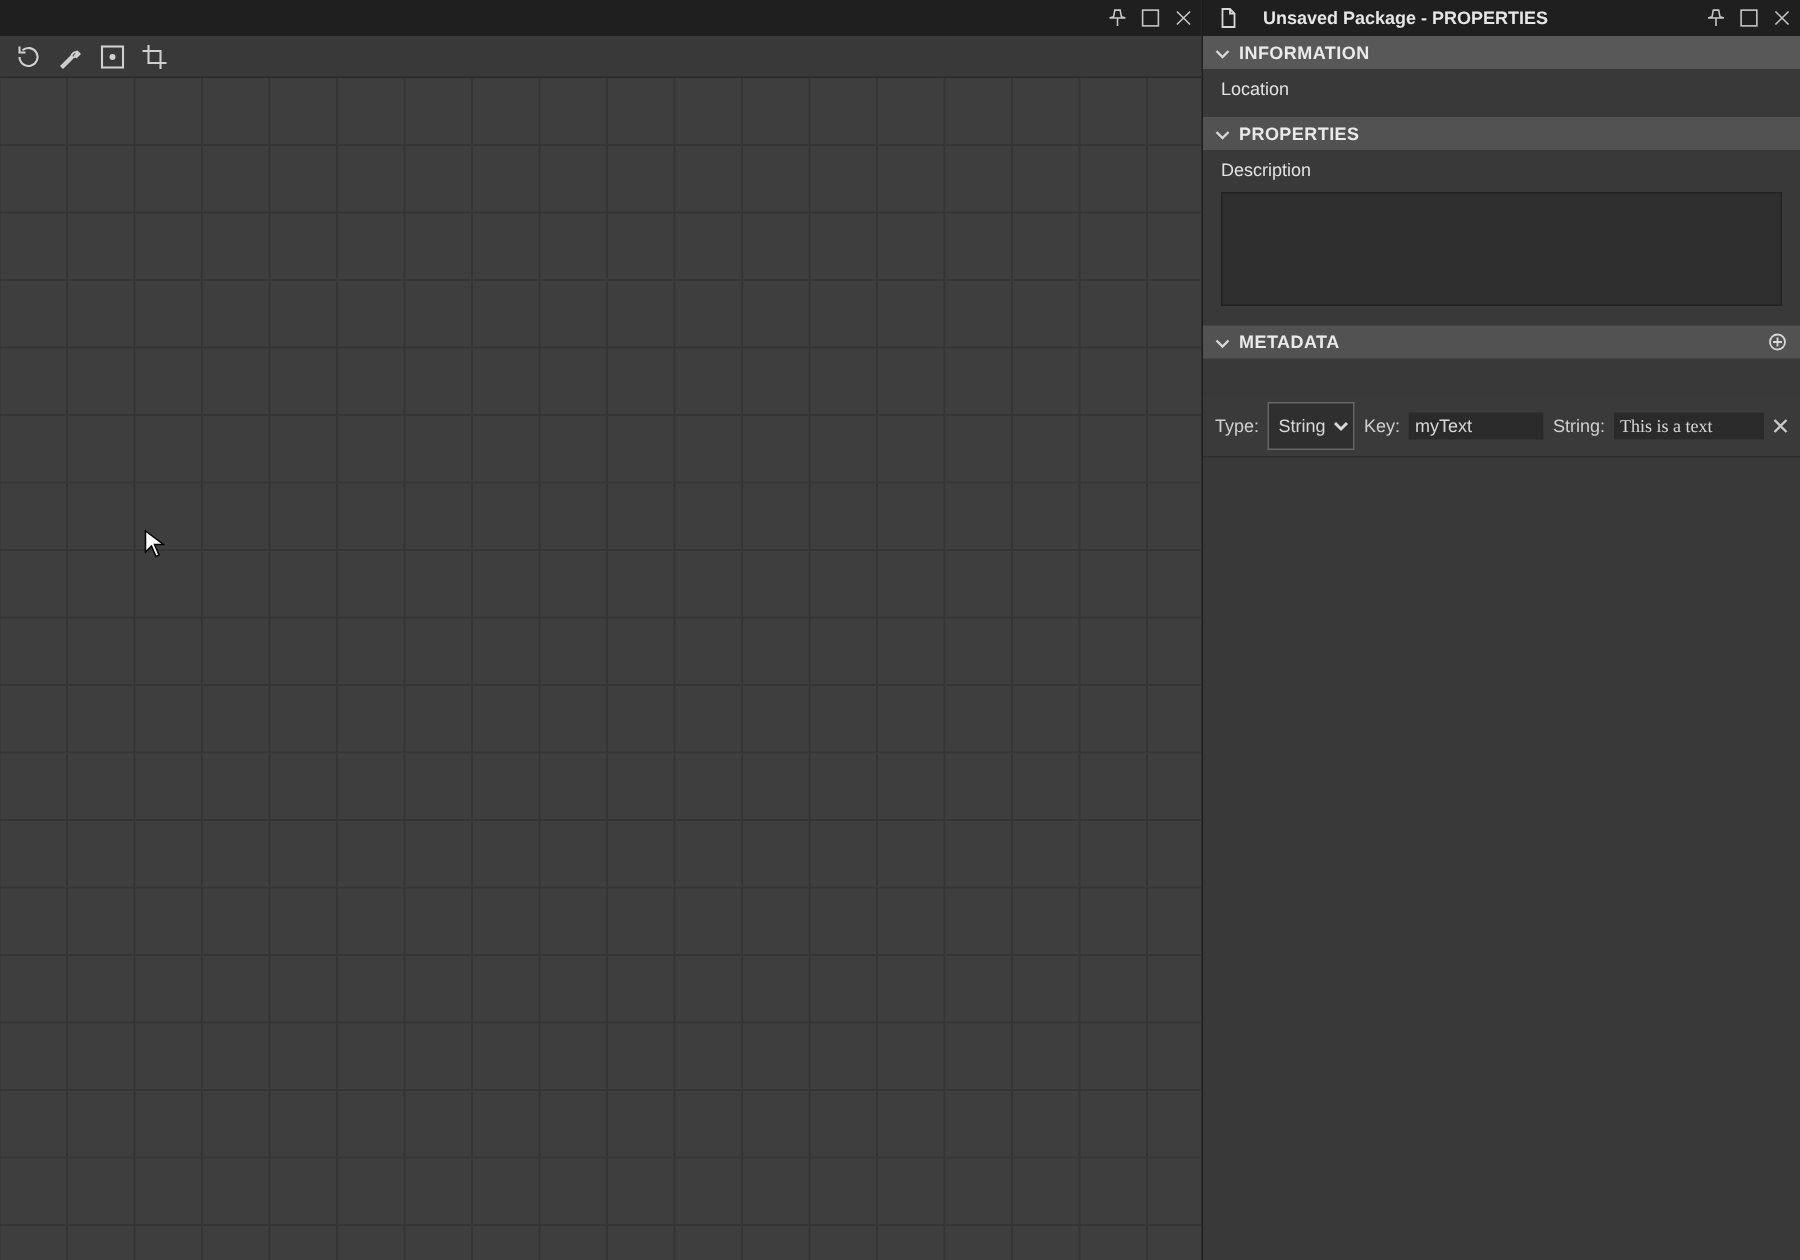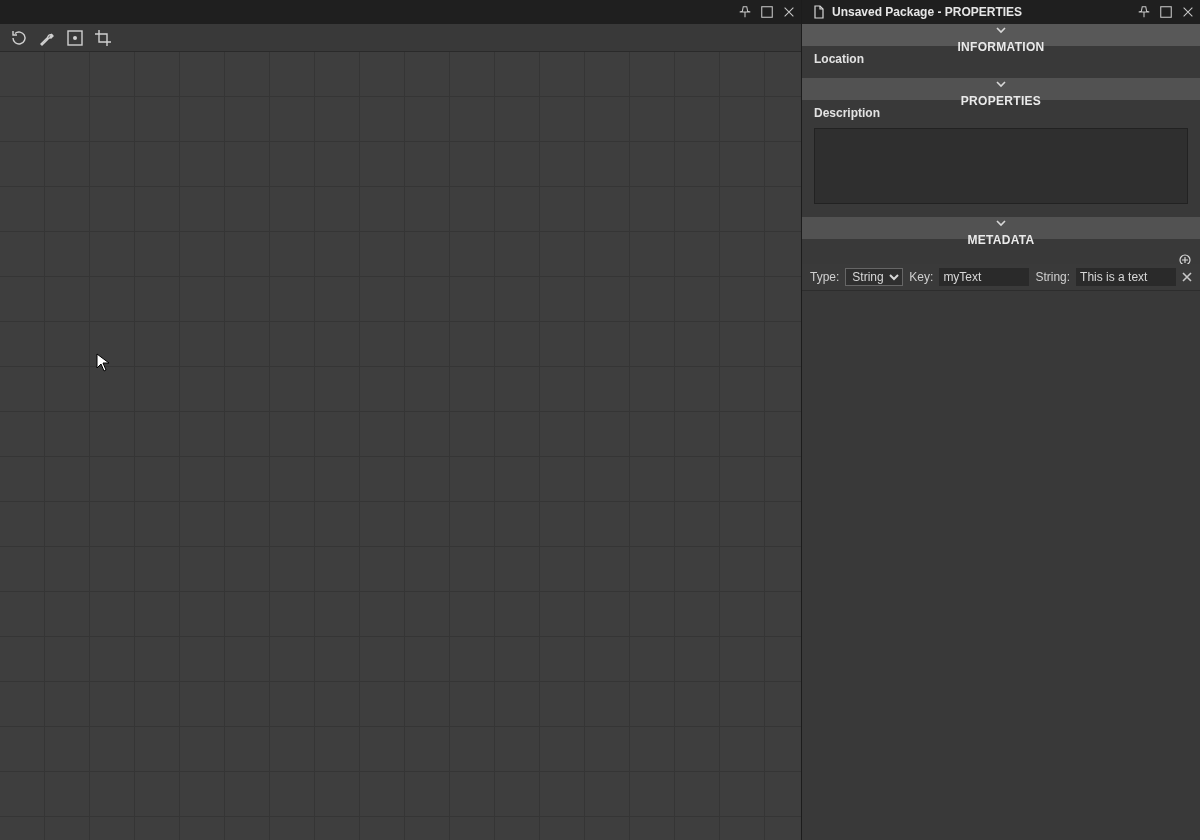--- a/index.html
+++ b/index.html
@@ -22,21 +22,21 @@
   .panel-titlebar {
     height: 24px;
     background: #1f1f1f;
     display: flex;
     align-items: center;
     justify-content: flex-end;
     padding: 0 4px;
     gap: 6px;
   }
   .panel-titlebar .title-left {
-    display: flex; align-items: center; gap: 6px;
+    display: flex; align-items: center; gap: 16px;
     margin-right: auto;
     padding-left: 6px;
     font-weight: bold;
     color: #e6e6e6;
   }
   .win-btn {
     width: 16px; height: 16px;
     display: inline-flex;
     align-items: center; justify-content: center;
     color: #c8c8c8;
@@ -87,36 +87,35 @@
     background: #585858;
     display: flex;
     align-items: center;
     gap: 6px;
     padding: 0 8px;
     color: #eaeaea;
     font-weight: bold;
     letter-spacing: 0.3px;
     font-size: 12px;
     cursor: pointer;
-    flex-direction: column;
   }
   .section-header.sub {
     background: #525252;
     font-size: 12px;
   }
   .section-header .right-slot { margin-left:auto; display:flex; align-items:center; }
   .chev { width:10px; height:10px; display:inline-block; }
   .chev svg { width:10px; height:10px; stroke:#d8d8d8; fill:none; stroke-width:1.6; }
   .plus-btn { width:14px; height:14px; display:inline-flex; align-items:center; justify-content:center; color:#d8d8d8; cursor:pointer;}
   .plus-btn svg { width:12px; height:12px; stroke:currentColor; fill:currentColor; stroke-width:0;}
   .section-body {
     padding: 6px 12px 10px 12px;
     color:#d2d2d2;
   }
-  .field-label { font-weight:bold; font-size:12px; margin-bottom:2px; color:#e2e2e2;}
+  .field-label { font-weight:normal; font-size:12px; margin-bottom:2px; color:#e2e2e2;}
   .field-value-italic { font-style:italic; color:#cfcfcf; font-size:12px; }
   .desc-box {
     margin-top:6px;
     width: 100%;
     height: 76px;
     background: #2f2f2f;
     border: 1px solid #222;
     resize: none;
     color:#c8c8c8;
     font-family: inherit;
@@ -129,28 +128,28 @@
     gap:4px;
     padding:4px 6px;
     background:#3a3a3a;
     border-bottom:1px solid #2d2d2d;
     font-size:12px;
     margin-top:25px;
   }
   .metadata-row .lab { color:#d0d0d0; padding:0 2px;}
   .md-select {
     background:#2f2f2f; color:#d8d8d8; border:1px solid #666;
-    font-size:12px; height:18px; padding:0 2px;
+    font-size:12px; height:32px; padding:0 2px;
   }
   .md-input {
     background:#2a2a2a; color:#d8d8d8; border:none;
     font-size:12px; height:18px; padding:0 4px;
   }
   .md-input.key { width:90px; }
-  .md-input.val { width:100px; }
+  .md-input.val { width:100px;font-family:Liberation Serif, serif; }
   .remove-btn {
     margin-left:auto;
     width:14px; height:14px;
     display:inline-flex; align-items:center; justify-content:center;
     color:#c8c8c8; cursor:pointer;
   }
   .remove-btn svg { width:10px; height:10px; stroke:currentColor; fill:none; stroke-width:1.6; }
 
   .cursor {
     position:absolute;

